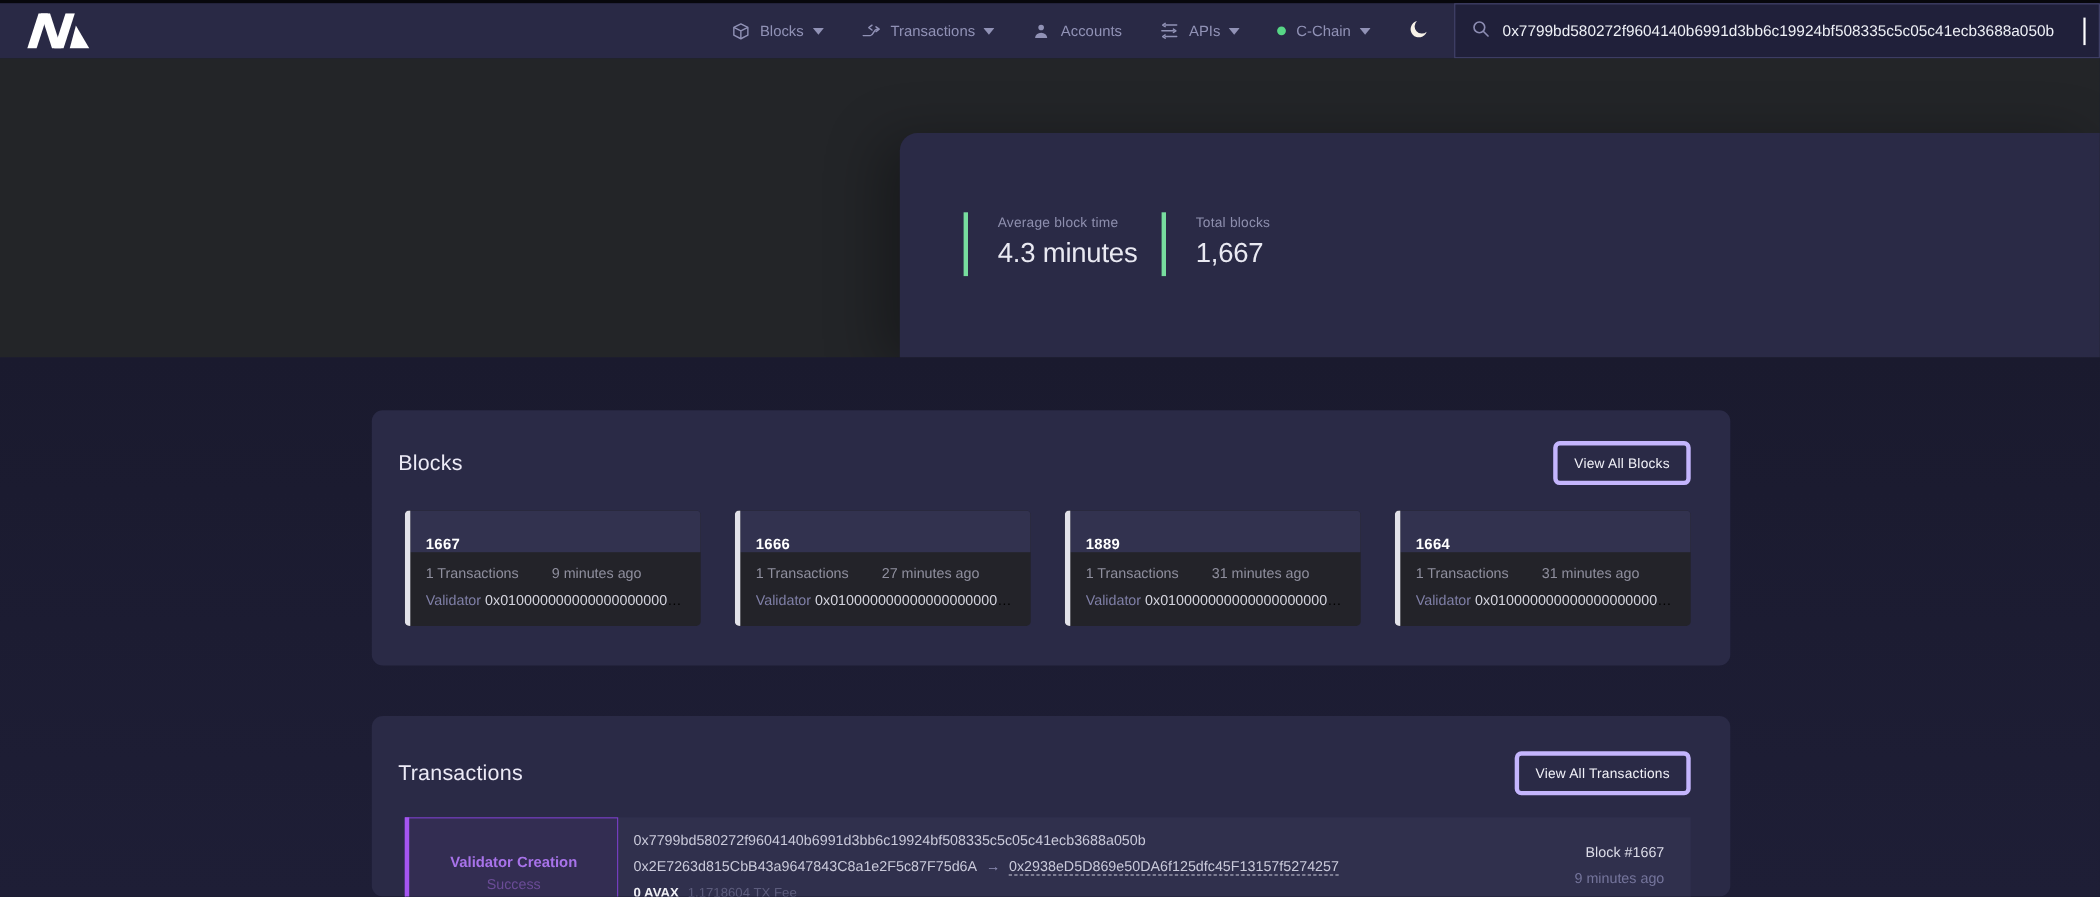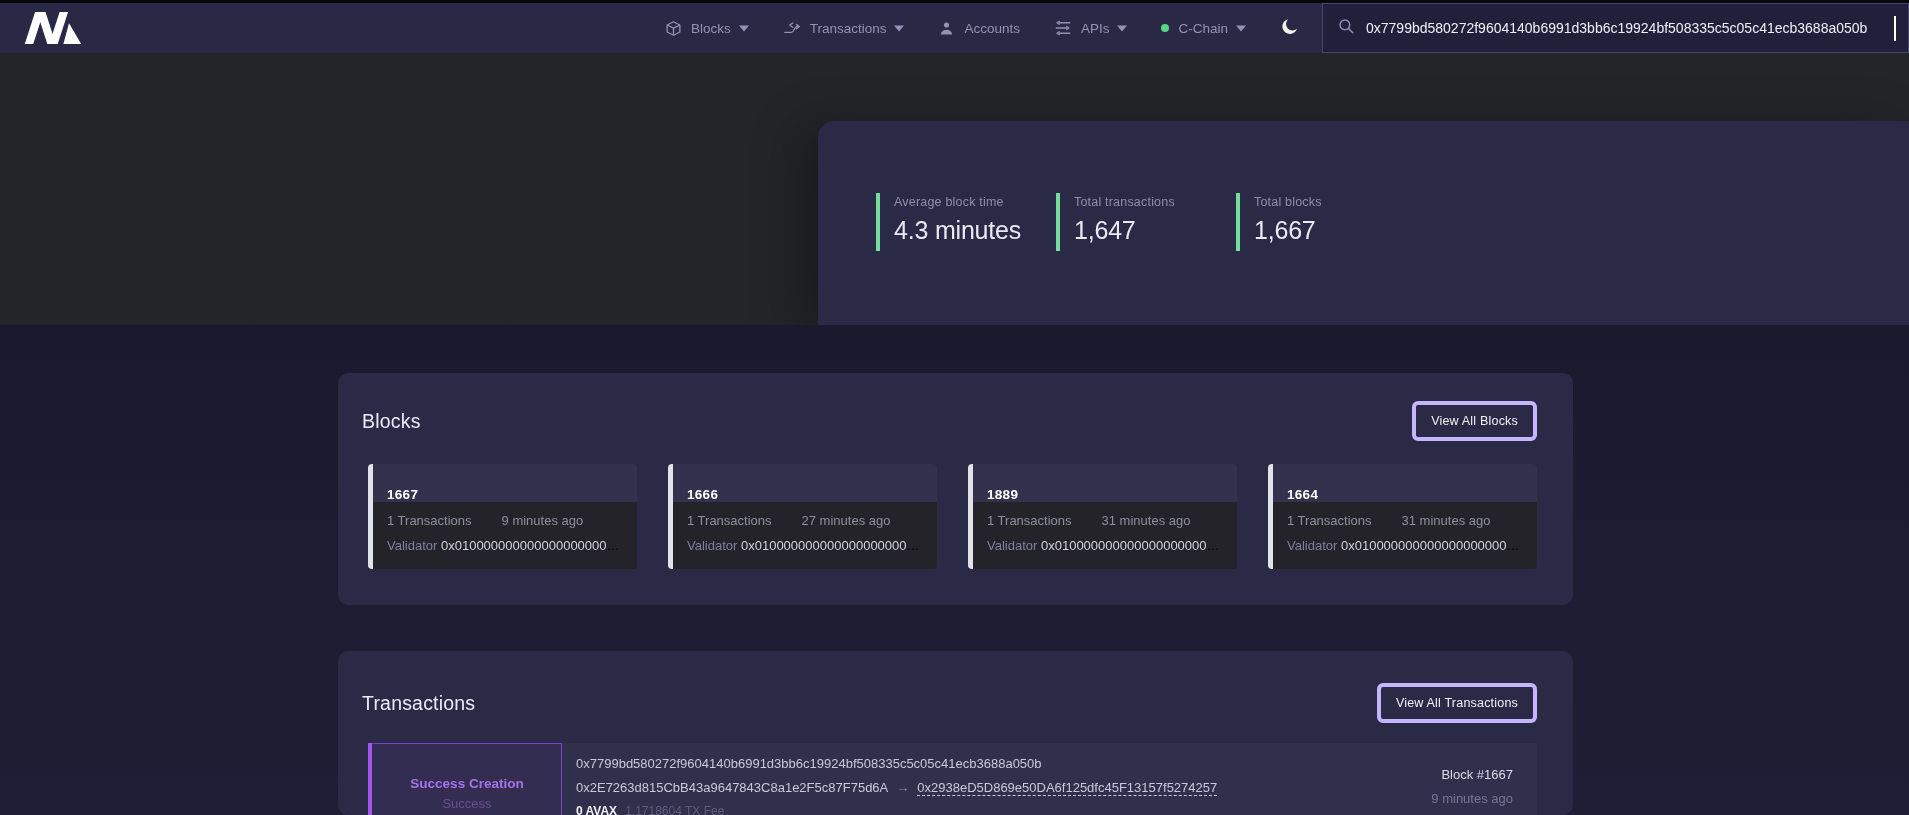--- a/index.html
+++ b/index.html
@@ -26,21 +26,21 @@
     display:flex;align-items:center;padding:0 14px;gap:11px;position:relative;}
   .search input{flex:1;min-width:0;background:transparent;border:none;outline:none;
     color:#eef0f6;font-size:14px;font-family:"Liberation Sans",sans-serif;padding:0;}
   .caret{position:absolute;right:12px;top:12px;width:2px;height:25px;background:#ffffff;}
 
   
   .hero{position:relative;height:272px;background:#232528;}
   .stats-panel{position:absolute;left:818px;right:0;top:68px;bottom:0;
     background:#2a2a46;border-radius:16px 0 0 0;box-shadow:-18px 6px 50px rgba(0,0,0,.30);}
   .stats-row{position:absolute;left:58px;top:72px;display:flex;}
-  .stat{width:180px;box-sizing:border-box;border-left:4px solid #77dd9e;padding:2px 0 6px 14px;}
+  .stat{width:180px;box-sizing:border-box;border-left:4px solid #77dd9e;padding:2px 0 6px 27px;}
   .stat-label{font-size:12.5px;color:#8e8fae;letter-spacing:.2px;}
   .stat-value{margin-top:7px;font-size:25px;color:#e9e9f2;letter-spacing:-0.2px;}
 
   
   .content{position:relative;height:490px;background:linear-gradient(180deg,#1a1a2e 0%,#1e1e36 100%);}
   .panel{position:absolute;left:338px;width:1235px;background:#2a2a46;border-radius:10px;box-sizing:border-box;}
   .blocks-panel{top:48px;height:232px;padding:28px 36px 0 24px;}
   .tx-panel{top:326px;height:164px;padding:32px 36px 0 24px;}
   .panel-head{display:flex;align-items:center;justify-content:space-between;}
   .panel-title{margin:0;font-size:19.5px;font-weight:500;color:#eceaf6;letter-spacing:.2px;}
@@ -190,24 +190,20 @@
   </header>
 
   <section class="hero">
     <div class="stats-panel">
       <div class="stats-row">
         <div class="stat">
           <div class="stat-label">Average block time</div>
           <div class="stat-value">4.3 minutes</div>
         </div>
         <div class="stat">
-          <div class="stat-label">Total transactions</div>
-          <div class="stat-value">1,647</div>
-        </div>
-        <div class="stat">
           <div class="stat-label">Total blocks</div>
           <div class="stat-value">1,667</div>
         </div>
       </div>
     </div>
   </section>
 
   <main class="content">
 
     <section class="panel blocks-panel">
@@ -285,21 +281,21 @@
     </section>
 
     <section class="panel tx-panel">
       <div class="panel-head">
         <h2 class="panel-title">Transactions</h2>
         <button class="view-all">View All Transactions</button>
       </div>
 
       <div class="tx-row">
         <div class="tx-type">
-          <div class="tx-type-name">Success Creation</div>
+          <div class="tx-type-name">Validator Creation</div>
           <div class="tx-type-status">Success</div>
         </div>
         <div class="tx-details">
           <div class="tx-hash">0x7799bd580272f9604140b6991d3bb6c19924bf508335c5c05c41ecb3688a050b</div>
           <div class="tx-addrs">
             <span class="tx-from">0x2E7263d815CbB43a9647843C8a1e2F5c87F75d6A</span>
             <span class="tx-arrow">→</span>
             <span class="tx-to">0x2938eD5D869e50DA6f125dfc45F13157f5274257</span>
           </div>
           <div class="tx-value">

